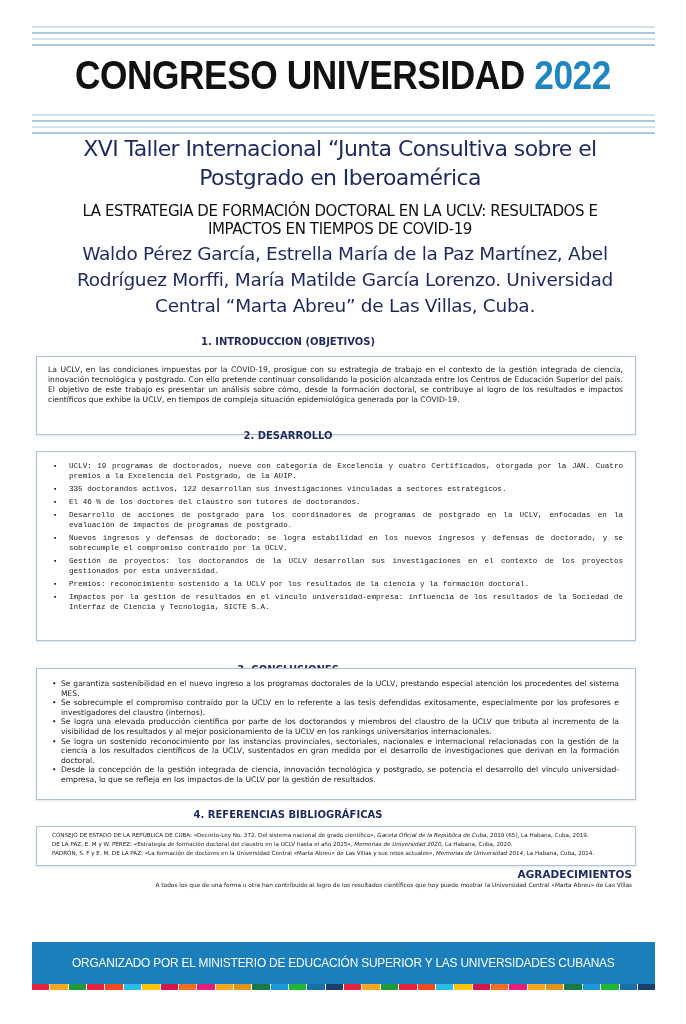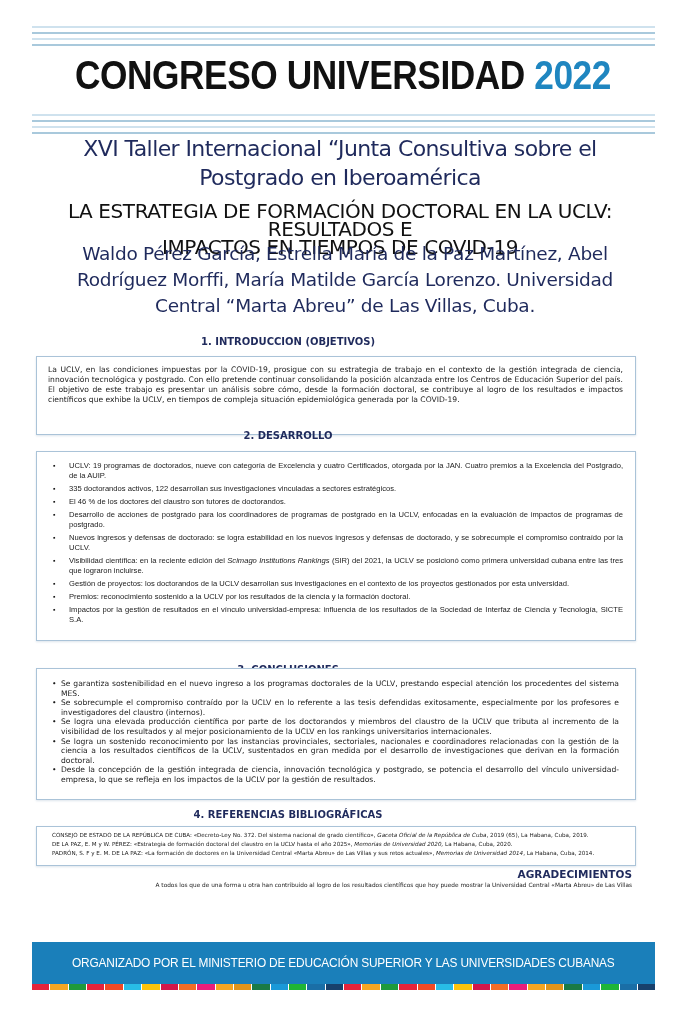--- a/index.html
+++ b/index.html
@@ -3,27 +3,27 @@
 <meta charset="utf-8">
 <style>
   html, body { margin: 0; padding: 0; background: #ffffff; }
   body { width: 686px; height: 1024px; position: relative; overflow: hidden; font-family: "Liberation Sans", sans-serif; color: #1a1a1a; }
   .stripe-group { position: absolute; left: 32px; width: 623px; }
   .stripe { height: 2px; margin-bottom: 4px; background: #a9c9dc; }
   .stripe.light { background: #cfe2ee; }
   .main-title { position: absolute; left: 0; width: 686px; top: 52px; text-align: center; font-family: "Liberation Sans", sans-serif; font-weight: bold; font-size: 41px; letter-spacing: -0.5px; color: #111; transform: scaleX(0.86); transform-origin: 343px 0; }
   .main-title .year { color: #1f86c0; }
   .subtitle { position: absolute; left: 40px; width: 600px; top: 134px; text-align: center; color: #1f2a5c; font-size: 22px; line-height: 29px; font-family: "DejaVu Sans", sans-serif; letter-spacing: -0.6px; }
-  .paper-title { position: absolute; left: 50px; width: 580px; top: 202px; text-align: center; color: #111; font-size: 20px; line-height: 18px; font-family: "DejaVu Sans", sans-serif; letter-spacing: -0.4px; }
+  .paper-title { position: absolute; left: 50px; width: 580px; top: 202px; text-align: center; color: #111; font-size: 15px; line-height: 18px; font-family: "DejaVu Sans", sans-serif; letter-spacing: -0.4px; }
   .authors { position: absolute; left: 60px; width: 570px; top: 241px; text-align: center; color: #1f2a5c; font-size: 18.5px; line-height: 26px; font-family: "DejaVu Sans", sans-serif; letter-spacing: -0.3px; }
   .sec-head { position: absolute; left: 0; width: 576px; text-align: center; font-weight: bold; color: #1f2a5c; font-size: 10px; font-family: "DejaVu Sans", sans-serif; }
   .box { position: absolute; left: 36px; width: 600px; border: 1px solid #aac3d8; background: #fff; box-shadow: 0 1px 2px rgba(120,150,180,0.25); box-sizing: border-box; }
   .intro-text { font-size: 7.6px; line-height: 10px; text-align: justify; padding: 8px 12px 0 11px; color: #1a1a1a; font-family: "DejaVu Sans", sans-serif; }
   ul.dev { margin: 0; padding: 9px 12px 0 32px; list-style: none; }
-  ul.dev li { position: relative; font-size: 7.6px; line-height: 10px; text-align: justify; margin-bottom: 3px; font-family: Liberation Sans, sans-serif; }
+  ul.dev li { position: relative; font-size: 7.6px; line-height: 10px; text-align: justify; margin-bottom: 3px; font-family: Liberation Mono, monospace; }
   ul.dev li::before { content: "\25AA"; position: absolute; left: -16px; top: 0; font-size: 7px; }
   ul.conc { margin: 6px; padding: 4px 10px 0 18px; list-style: none; }
   ul.conc li { position: relative; font-size: 7.6px; line-height: 9.6px; text-align: justify; margin-bottom: 0; font-family: "DejaVu Sans", sans-serif; }
   ul.conc li::before { content: "\2022"; position: absolute; left: -9px; top: 0; }
   .refs { padding: 4px 10px 0 15px; }
   .ref { font-size: 5.6px; line-height: 9px; white-space: nowrap; color: #1a1a1a; font-family: "DejaVu Sans", sans-serif; }
   .ack-head { position: absolute; right: 54px; top: 868px; color: #1f2a5c; font-weight: bold; font-size: 10.5px; font-family: "DejaVu Sans", sans-serif; }
   .ack-text { position: absolute; left: 40px; width: 592px; top: 882px; text-align: right; font-size: 5.8px; color: #1a1a1a; font-family: "DejaVu Sans", sans-serif; }
   .footer-band { position: absolute; left: 32px; width: 623px; top: 942px; height: 42px; background: #1a7fba; color: #fff; text-align: center; }
   .footer-band span { display: inline-block; font-size: 13.5px; line-height: 42px; font-family: "Liberation Sans", sans-serif; transform: scaleX(0.88); letter-spacing: -0.2px; }
@@ -74,34 +74,33 @@
 </div>
 
 <div class="sec-head" style="top:430px;">2. DESARROLLO</div>
 <div class="box" style="top:451px; height:190px;">
   <ul class="dev">
     <li>UCLV: 19 programas de doctorados, nueve con categoría de Excelencia y cuatro Certificados, otorgada por la JAN. Cuatro premios a la Excelencia del Postgrado, de la AUIP.</li>
     <li>335 doctorandos activos, 122 desarrollan sus investigaciones vinculadas a sectores estratégicos.</li>
     <li>El 46 % de los doctores del claustro son tutores de doctorandos.</li>
     <li>Desarrollo de acciones de postgrado para los coordinadores de programas de postgrado en la UCLV, enfocadas en la evaluación de impactos de programas de postgrado.</li>
     <li>Nuevos ingresos y defensas de doctorado: se logra estabilidad en los nuevos ingresos y defensas de doctorado, y se sobrecumple el compromiso contraído por la UCLV.</li>
-    <li><span>Visibilidad científica: en la reciente edición del </span><i>Scimago Institutions Rankings</i><span> (SIR) del 2021, la UCLV se posicionó como primera universidad cubana entre las tres que lograron incluirse.</span></li>
     <li>Gestión de proyectos: los doctorandos de la UCLV desarrollan sus investigaciones en el contexto de los proyectos gestionados por esta universidad.</li>
     <li>Premios: reconocimiento sostenido a la UCLV por los resultados de la ciencia y la formación doctoral.</li>
     <li>Impactos por la gestión de resultados en el vínculo universidad-empresa: influencia de los resultados de la Sociedad de Interfaz de Ciencia y Tecnología, SICTE S.A.</li>
   </ul>
 </div>
 
 <div class="sec-head" style="top:664px;">3. CONCLUSIONES</div>
 <div class="box" style="top:668px; height:132px;">
   <ul class="conc">
     <li>Se garantiza sostenibilidad en el nuevo ingreso a los programas doctorales de la UCLV, prestando especial atención los procedentes del sistema MES.</li>
     <li>Se sobrecumple el compromiso contraído por la UCLV en lo referente a las tesis defendidas exitosamente, especialmente por los profesores e investigadores del claustro (internos).</li>
     <li>Se logra una elevada producción científica por parte de los doctorandos y miembros del claustro de la UCLV que tributa al incremento de la visibilidad de los resultados y al mejor posicionamiento de la UCLV en los rankings universitarios internacionales.</li>
-    <li>Se logra un sostenido reconocimiento por las instancias provinciales, sectoriales, nacionales e coordinadores relacionadas con la gestión de la ciencia a los resultados científicos de la UCLV, sustentados en gran medida por el desarrollo de investigaciones que derivan en la formación doctoral.</li>
+    <li>Se logra un sostenido reconocimiento por las instancias provinciales, sectoriales, nacionales e internacional relacionadas con la gestión de la ciencia a los resultados científicos de la UCLV, sustentados en gran medida por el desarrollo de investigaciones que derivan en la formación doctoral.</li>
     <li>Desde la concepción de la gestión integrada de ciencia, innovación tecnológica y postgrado, se potencia el desarrollo del vínculo universidad-empresa, lo que se refleja en los impactos de la UCLV por la gestión de resultados.</li>
   </ul>
 </div>
 
 <div class="sec-head" style="top:809px;">4. REFERENCIAS BIBLIOGRÁFICAS</div>
 <div class="box" style="top:826px; height:40px;">
   <div class="refs">
     <div class="ref"><span>CONSEJO DE ESTADO DE LA REPÚBLICA DE CUBA: «Decreto-Ley No. 372. Del sistema nacional de grado científico», </span><i>Gaceta Oficial de la República de Cuba</i><span>, 2019 (65), La Habana, Cuba, 2019.</span></div>
     <div class="ref"><span>DE LA PAZ, E. M y W. PÉREZ: «Estrategia de formación doctoral del claustro en la UCLV hasta el año 2025», </span><i>Memorias de Universidad 2020,</i><span> La Habana, Cuba, 2020.</span></div>
     <div class="ref"><span>PADRÓN, S. F y E. M. DE LA PAZ: «La formación de doctores en la Universidad Central «Marta Abreu» de Las Villas y sus retos actuales», </span><i>Memorias de Universidad 2014</i><span>, La Habana, Cuba, 2014.</span></div>

